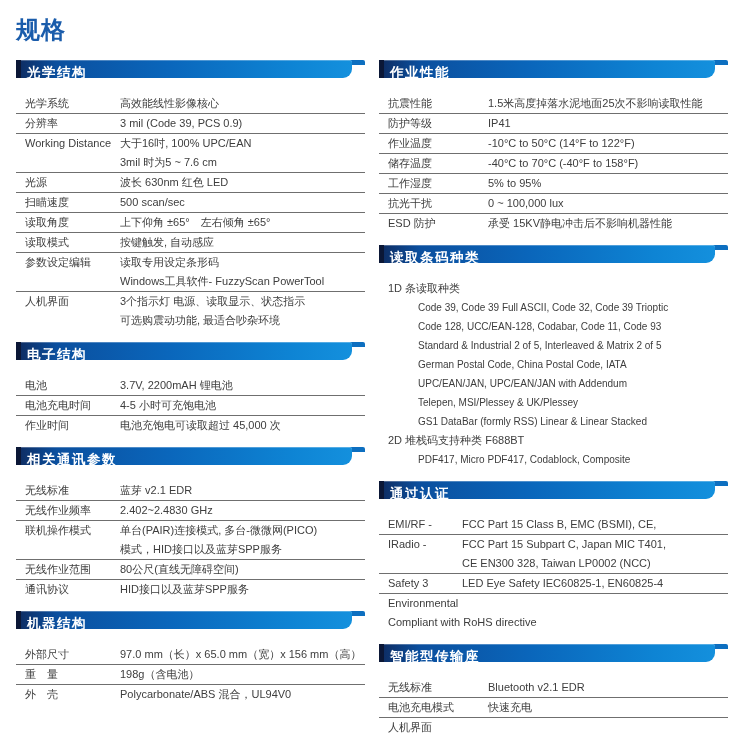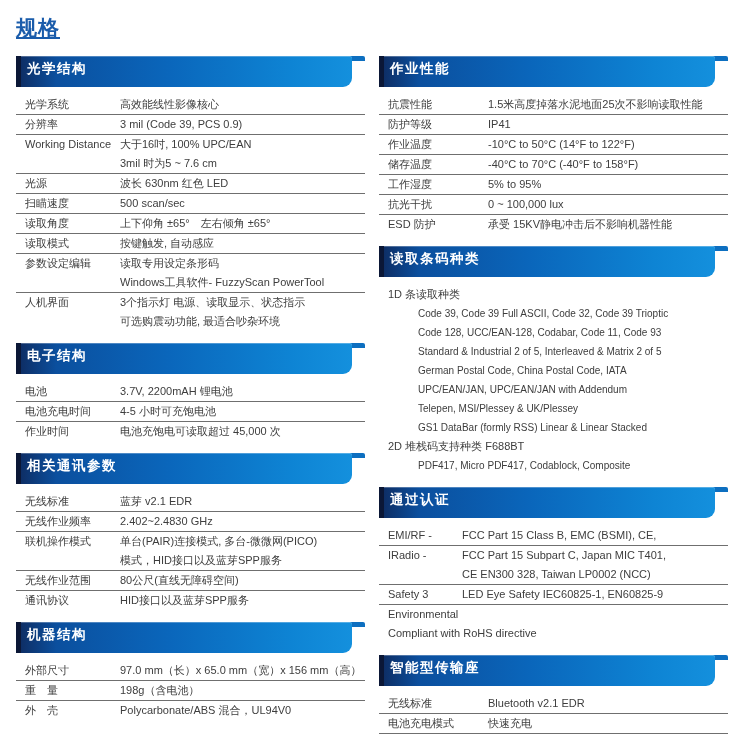--- a/index.html
+++ b/index.html
@@ -3,29 +3,29 @@
 <meta charset="utf-8">
 <style>
   html,body { margin:0; padding:0; background:#ffffff; }
   body {
     width:737px; height:736px; overflow:hidden;
     font-family:"Liberation Sans","DejaVu Sans",sans-serif;
     color:#3d3d3d;
   }
   .page { padding:8px 10px 0 16px; }
   .page-title {
-    color:#1a5cab; font-size:21px; font-weight:bold;
-    margin:6px 0 14px 0; letter-spacing:1px;text-decoration:underline;
+    color:#1a5cab; font-size:24px; font-weight:bold;
+    margin:6px 0 14px 0; letter-spacing:1px;
   }
   .cols { display:flex; gap:14px; }
   .col { width:349px; flex:0 0 349px; }
   .section { margin-bottom:12px; }
 
   
-  .sec-header { position:relative; height:31px; margin-bottom:8px;padding-left:42px; }
+  .sec-header { position:relative; height:18px; margin-bottom:16px;padding-left:42px; }
   .sec-topline {
     position:absolute; top:0; right:0; height:5px; width:28px;
     background:#0d6fc0; border-top-right-radius:2px;
   }
   .sec-bar {
     position:absolute; left:0; top:0; right:13px; bottom:0;
     background:linear-gradient(90deg,#0e2a5e 0%,#0b4f9e 12%,#0a66bb 45%,#0e84d4 82%,#1490dd 100%);
     border-bottom-right-radius:9px; border-top-right-radius:2px;
     box-shadow:inset 0 1px 0 rgba(255,255,255,.28);
   }
@@ -300,21 +300,21 @@
           <div class="row">
             <div class="lab">IRadio  -</div>
             <div class="val">
               <div class="vline">FCC Part 15 Subpart C, Japan MIC T401,</div>
               <div class="vline">CE EN300 328, Taiwan LP0002 (NCC)</div>
             </div>
           </div>
           <div class="row">
             <div class="lab">Safety  3</div>
             <div class="val">
-              <div class="vline">LED Eye Safety IEC60825-1, EN60825-9</div>
+              <div class="vline">LED Eye Safety IEC60825-1, EN60825-4</div>
             </div>
           </div>
           <div class="row inline"><div class="lab">Environmental</div><div class="val"><div class="vline">Compliant with RoHS directive</div></div></div>
         </div>
         <div class="section" id="sec-cradle">
           <div class="sec-header">
             <span class="sec-topline"></span>
             <span class="sec-bar"></span>
             <span class="sec-title">智能型传输座</span>
           </div>

